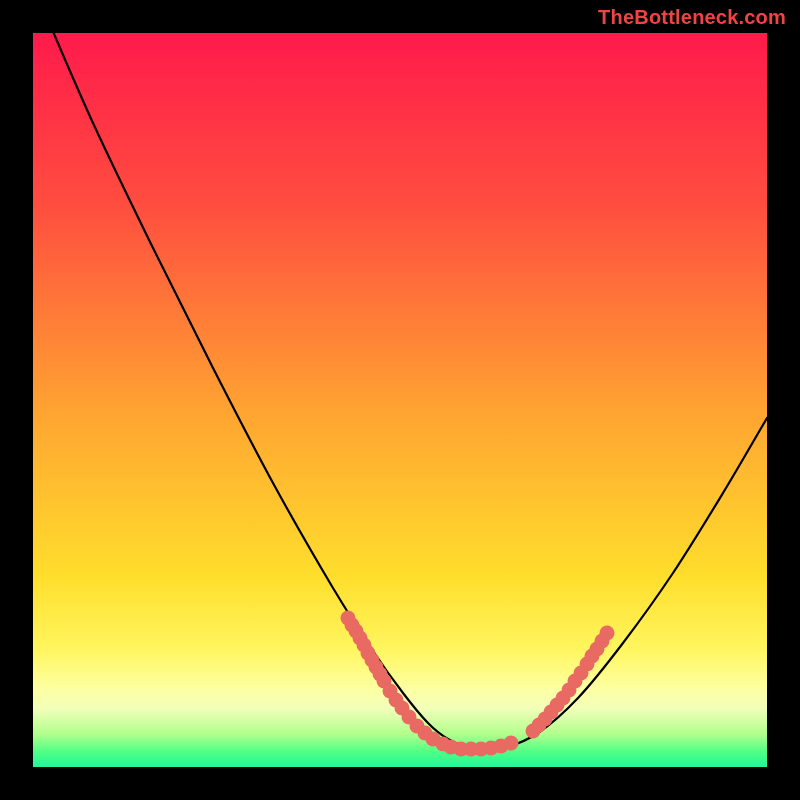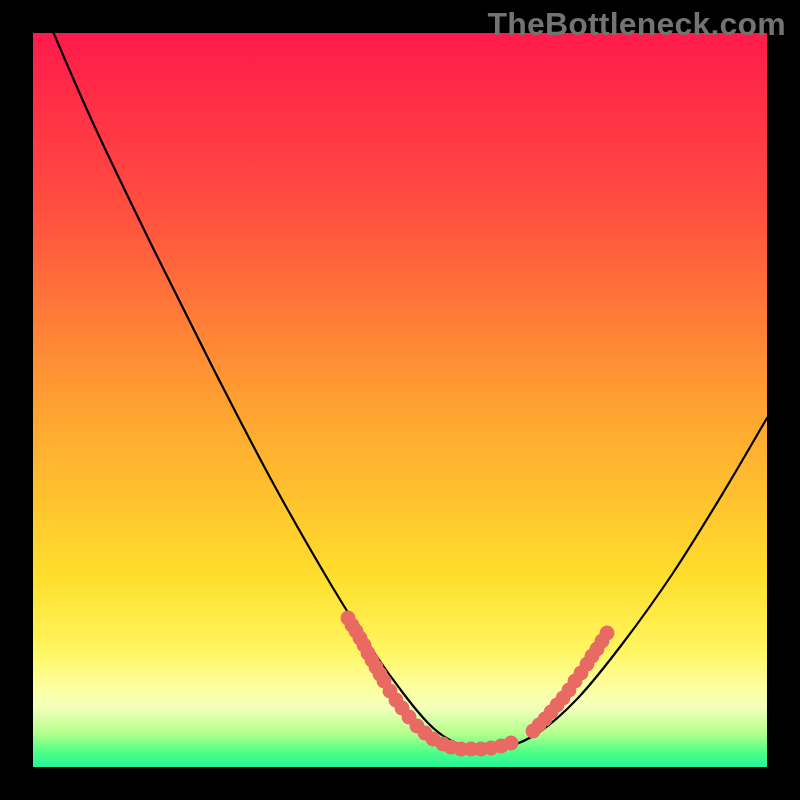--- a/index.html
+++ b/index.html
@@ -15,23 +15,23 @@
     position: relative;
     width: 800px;
     height: 800px;
     background: #000000;
   }
   .watermark {
     top: 6px;
     position: absolute;
     right: 14px;
     font-weight: 600;
-    color: #737373;
+    color: #ef4444;
     z-index: 20;
-    font-size: 32px;
+    font-size: 20px;
     letter-spacing: 0.2px;
   }
   .plot-area {
     
     position: absolute;
     left: 33px;
     top: 33px;
     width: 734px;
     height: 734px;
     

